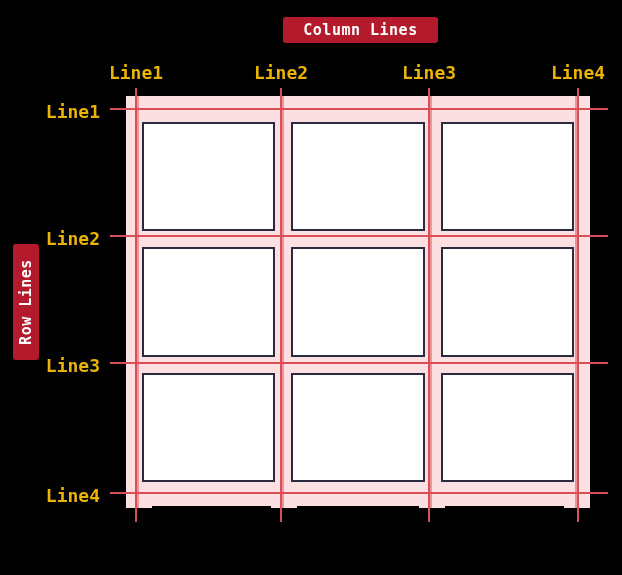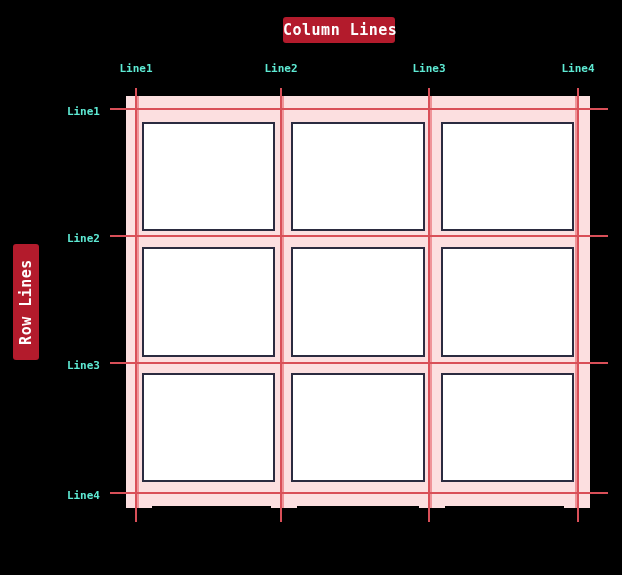--- a/index.html
+++ b/index.html
@@ -29,24 +29,23 @@
     font-weight: bold;
     font-size: 15px;
     letter-spacing: 0.5px;
     border-radius: 3px;
     text-align: center;
     white-space: nowrap;
   }
   #col-badge {
     left: 283px;
     top: 17px;
-    width: 112px;
+    width: 155px;
     height: 26px;
     line-height: 26px;
-    text-align: right;
   }
   #row-badge-wrap {
     position: absolute;
     left: 13px;
     top: 244px;
     width: 26px;
     height: 116px;
   }
   #row-badge {
     position: absolute;
@@ -99,24 +98,24 @@
   }
   .cell {
     background: #ffffff;
     border: 2px solid #2b2b40;
     box-sizing: border-box;
   }
 
   
   .axis-label {
     position: absolute;
-    color: #5eead4;
+    color: #eab308;
     font-family: "DejaVu Sans Mono", "Liberation Mono", monospace;
     font-weight: bold;
-    font-size: 11px;
+    font-size: 18px;
     white-space: nowrap;
   }
   .col-label {
     top: 62px;
     width: 90px;
     text-align: center;
   }
   .row-label {
     left: 0px;
     width: 100px;

